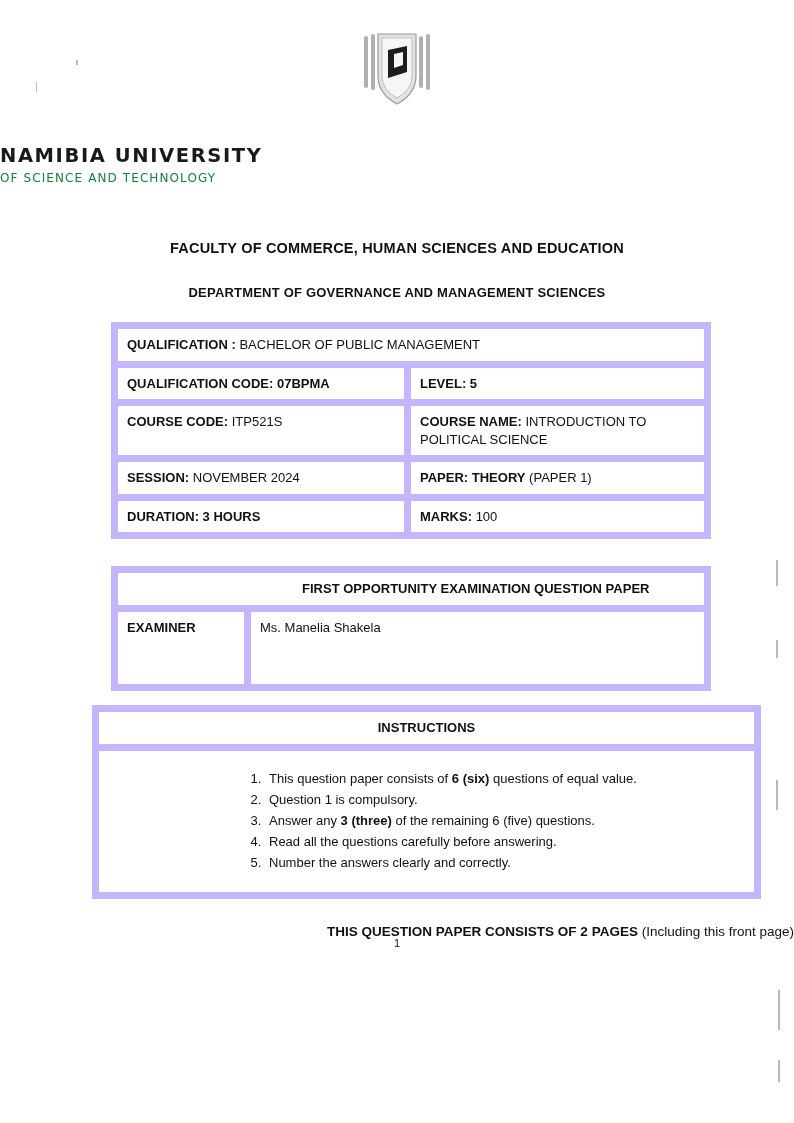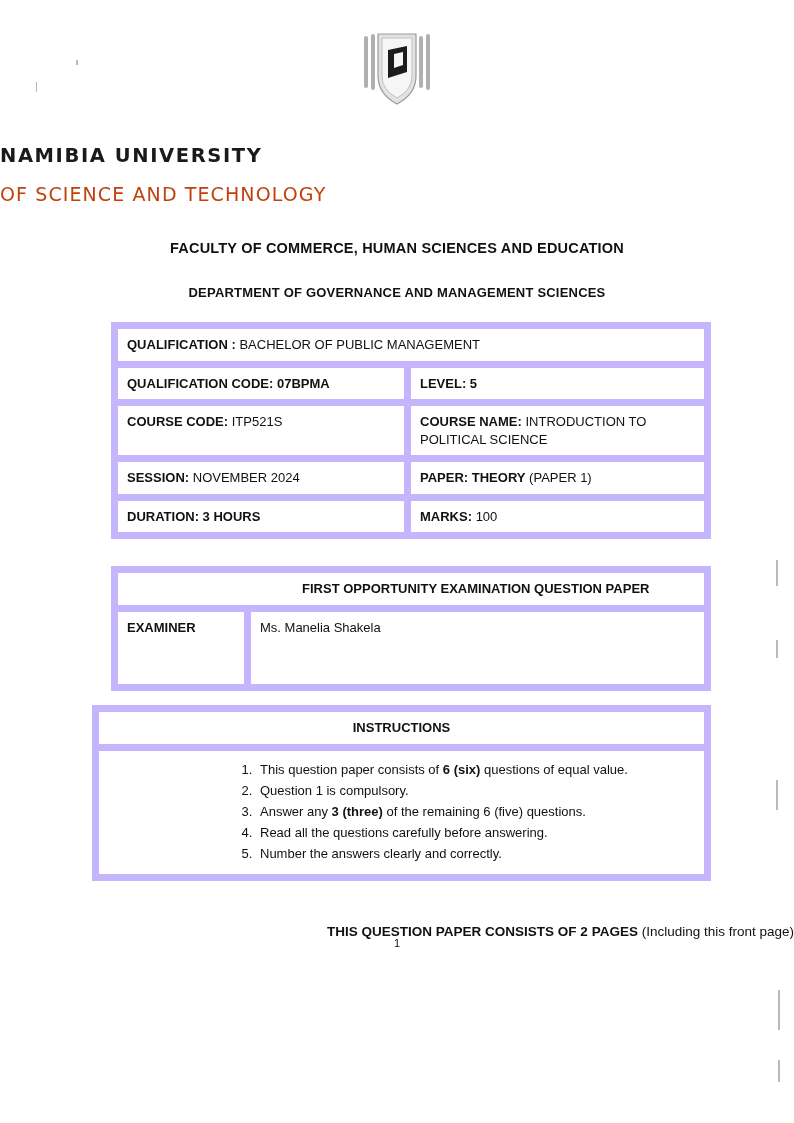--- a/index.html
+++ b/index.html
@@ -49,24 +49,24 @@
   }
   .uni-name {
     font-family: "DejaVu Sans", sans-serif;
     font-size: 19.5px;
     letter-spacing: 1.6px;
     font-weight: 600;
     color: #1a1a1a;
   }
   .uni-sub {
     font-family: "DejaVu Sans", sans-serif;
-    font-size: 19px;
+    font-size: 12px;
     letter-spacing: 1.1px;
-    margin-top: 16px;
-    color: #c2410c;
+    margin-top: 4px;
+    color: #15803d;
   }
 
   
   .faculty {
     position: absolute;
     top: 240px;
     left: 0;
     width: 794px;
     text-align: center;
     font-size: 14.5px;
@@ -119,30 +119,30 @@
     font-weight: bold;
     font-size: 13px;
   }
   .exam-table .tall { height: 58px; }
 
   
   .instr-table {
     position: absolute;
     top: 705px;
     left: 92px;
-    width: 619px;
+    width: 669px;
   }
   .instr-title {
     text-align: center;
     font-weight: bold;
     font-size: 13px;
   }
   .instr-body td { padding: 8px 9px 10px 9px; }
   .instr-list {
-    margin: 0;
+    margin: 9px;
     padding-left: 148px;
     font-size: 13px;
     line-height: 1.62;
   }
   .instr-list li { padding-left: 4px; }
 
   
   .footer-note {
     position: absolute;
     top: 924px;

